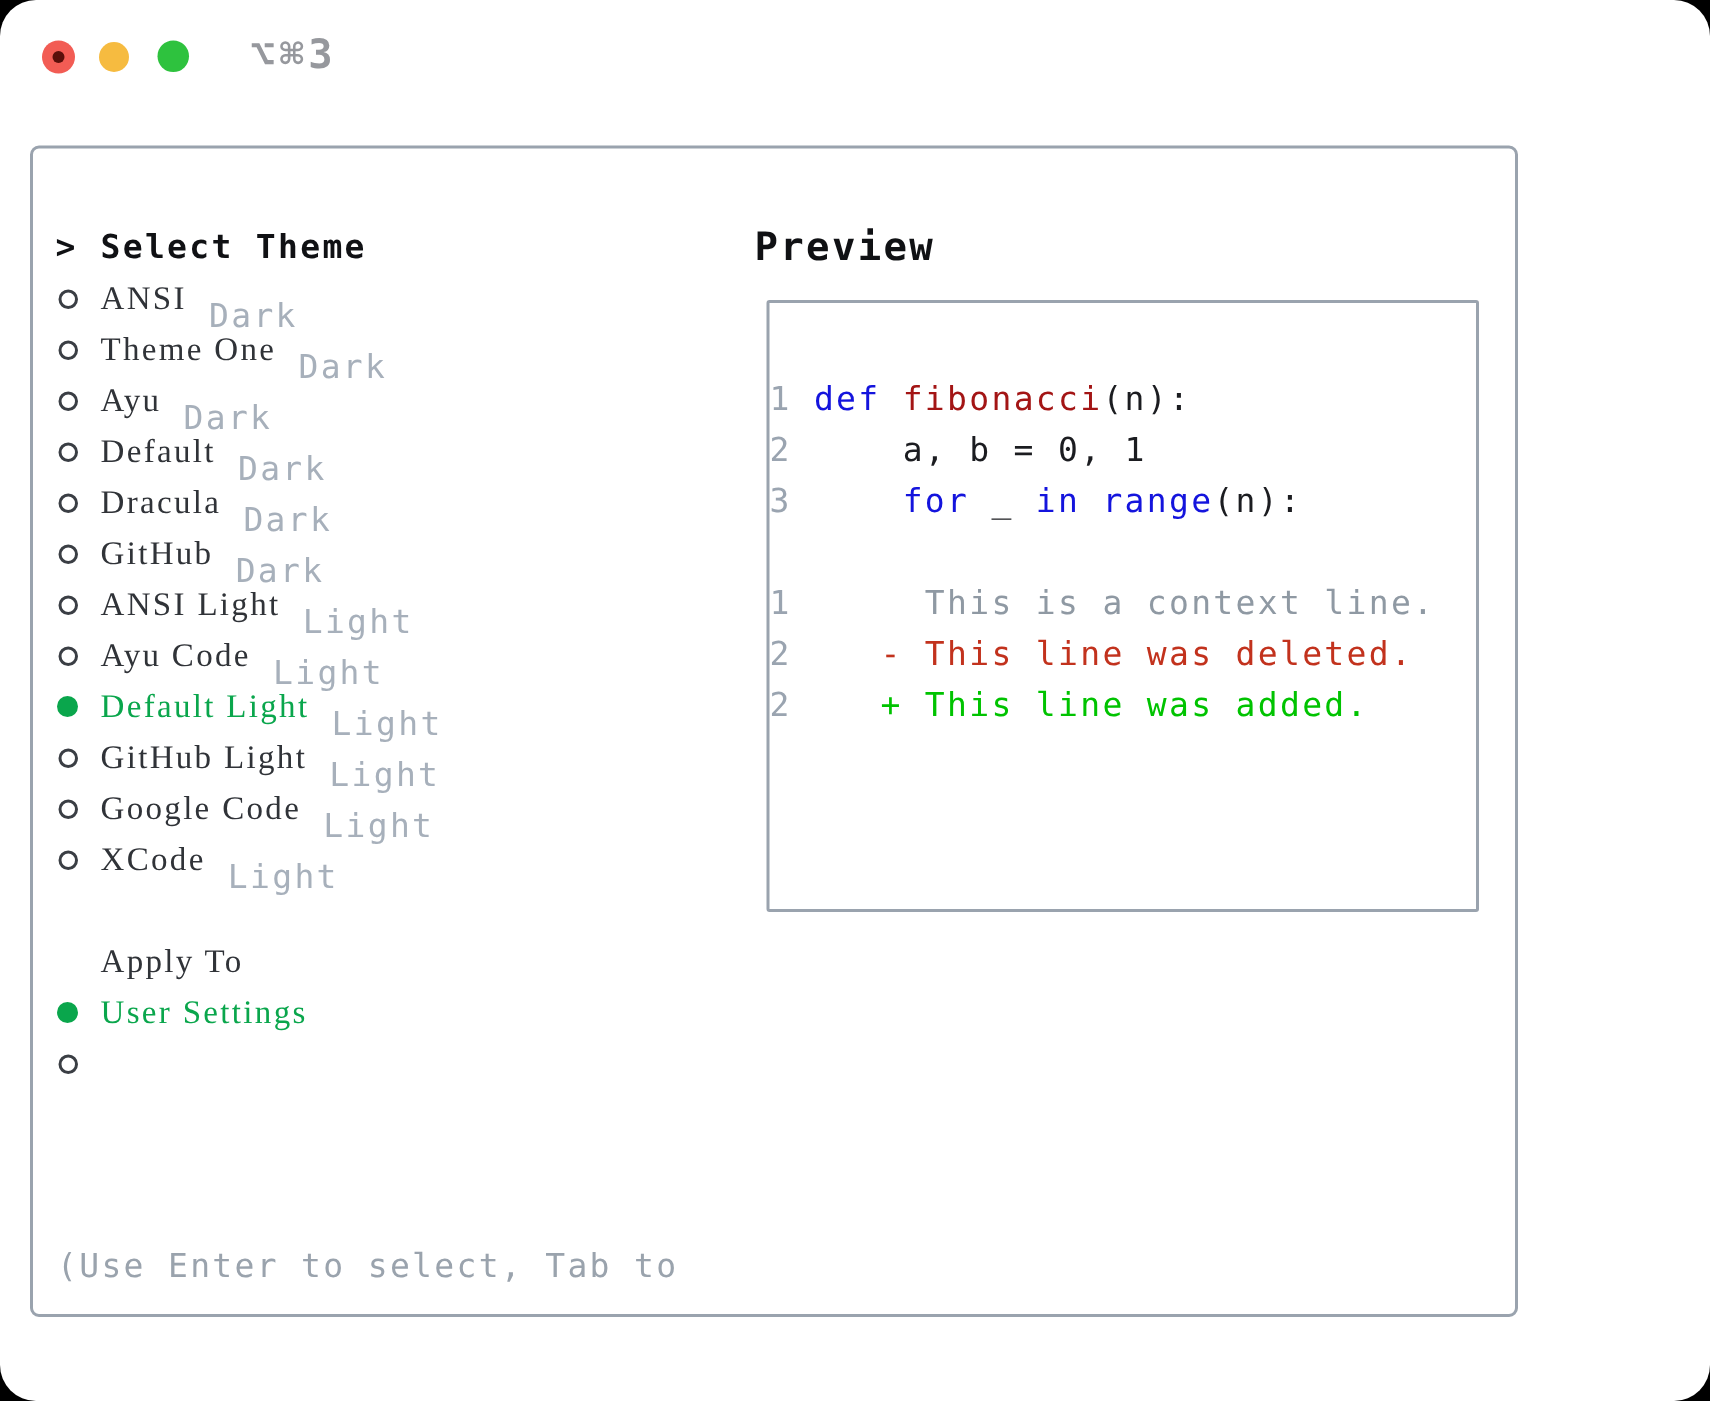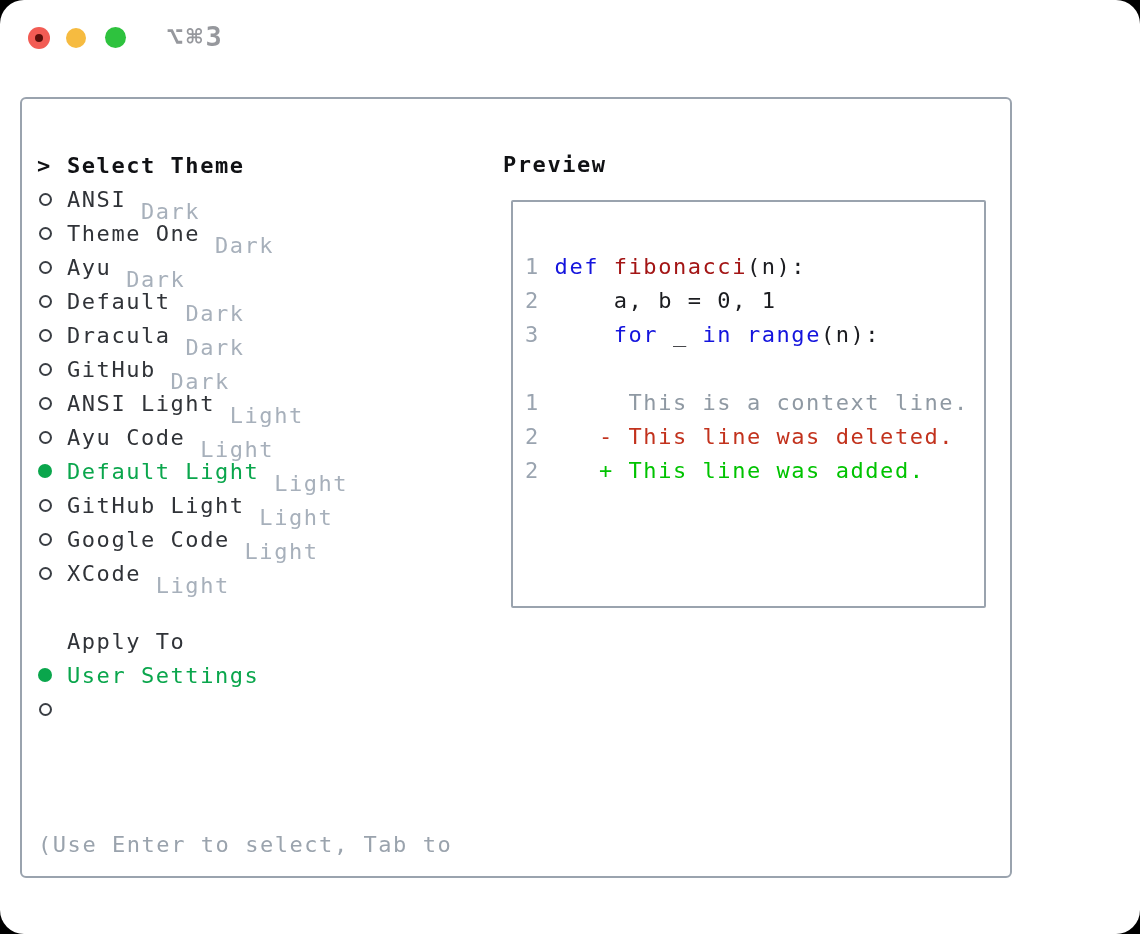--- a/index.html
+++ b/index.html
@@ -18,34 +18,34 @@
   
   .main-box{position:absolute;left:20px;top:97px;width:992px;height:781px;box-sizing:border-box;
             border:2px solid var(--border-gray);border-radius:6px;background:#fff;}
 
   .row{display:flex;align-items:center;height:34px;font-size:22px;letter-spacing:1.55px;white-space:pre;}
   .cell{flex:0 0 30px;display:flex;align-items:center;}
   .radio{width:13px;height:13px;box-sizing:border-box;border:2px solid #3a3e44;border-radius:50%;margin-left:2px;}
   .radio.sel{width:14px;height:14px;border:none;background:var(--selection-green);margin-left:1px;}
   .prefix{font-weight:700;color:#101114;}
   .header-text{font-weight:700;color:#101114;}
-  .item-label{color:#303338;}
+  .item-label{color:#303338;font-family:Liberation Serif, serif;}
   .item-tag{color:var(--tag-gray);margin-left:14.8px;margin-top:24px;}
   .row.selected .item-label{color:var(--selection-green);}
 
   .theme-list{position:absolute;left:15px;top:49px;width:470px;}
   .apply-list{position:absolute;left:15px;top:525px;width:470px;}
   .help{position:absolute;left:16px;top:661px;width:470px;color:var(--help-gray);
         font-size:22px;line-height:34px;letter-spacing:1.55px;white-space:pre;}
 
   
   .preview-title{position:absolute;left:481px;top:49px;height:34px;line-height:34px;
-                 font-size:22px;font-weight:700;letter-spacing:1.55px;color:#101114;}
+                 font-size:26px;font-weight:700;letter-spacing:1.55px;color:#101114;}
   .preview-box{position:absolute;left:489px;top:101px;width:475px;height:408px;box-sizing:border-box;
-               border:2px solid var(--border-gray);border-radius:2px;padding:14px 0 0 12px;overflow:hidden;}
+               border:2px solid var(--border-gray);border-radius:2px;padding:14px 0 0 0;overflow:hidden;}
   .code-line{height:34px;line-height:34px;font-size:22px;letter-spacing:1.55px;white-space:pre;}
   .seg-plain{color:#1b1c20;}
   .seg-num{color:var(--line-number-gray);}
   .seg-kw{color:var(--keyword-blue);}
   .seg-fn{color:var(--function-red);}
   .seg-ctx{color:var(--context-gray);}
   .seg-del{color:var(--deleted-red);}
   .seg-add{color:var(--added-green);text-align:right;}
 </style>
 </head>

